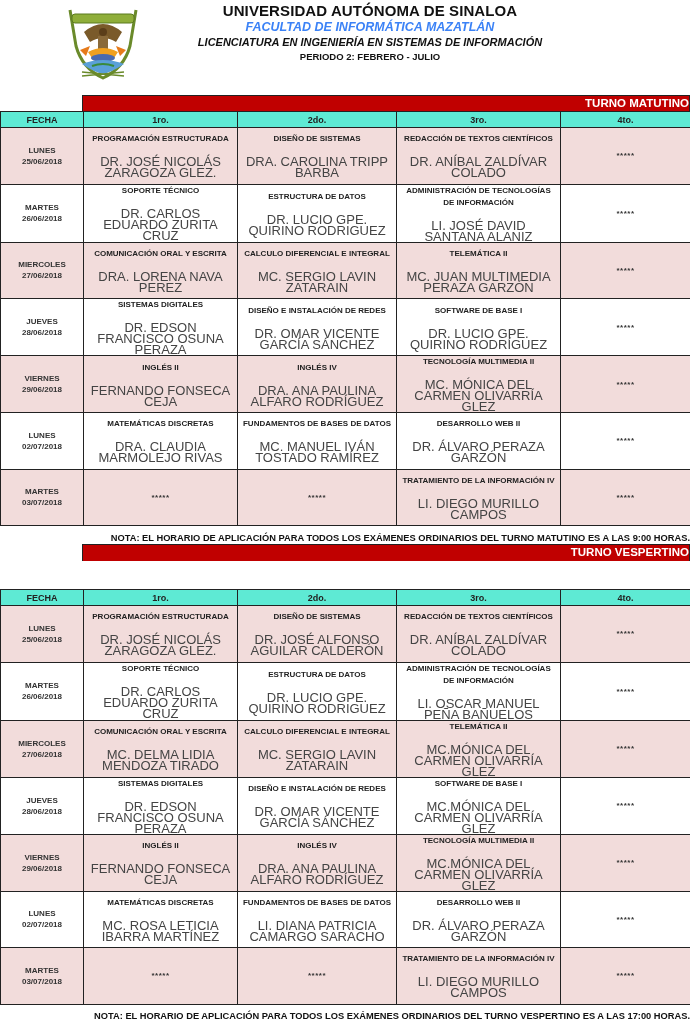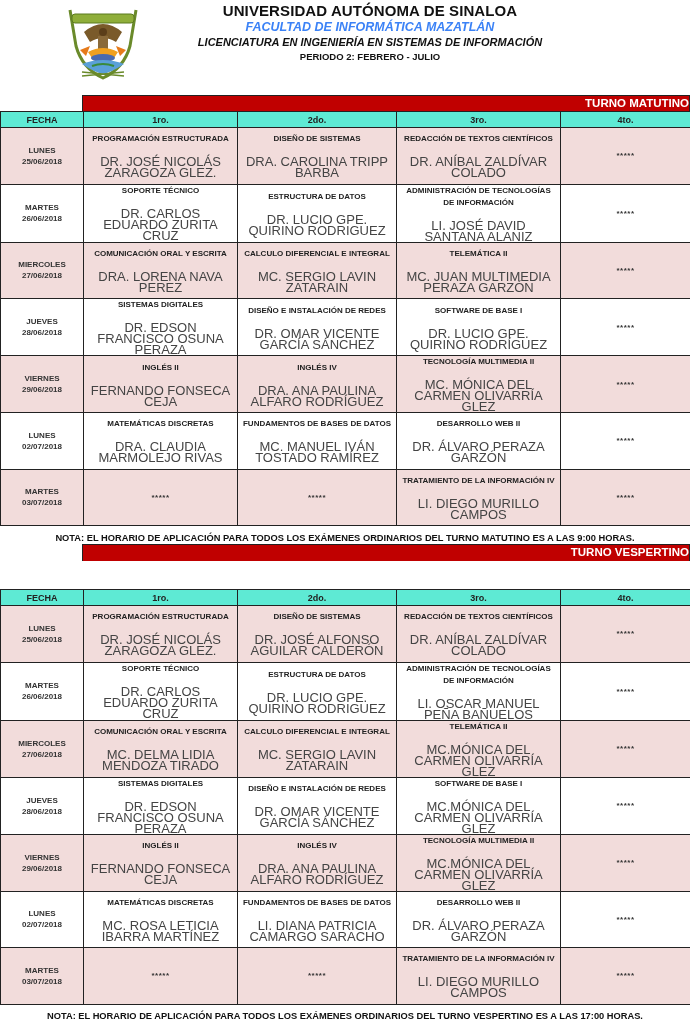--- a/index.html
+++ b/index.html
@@ -23,21 +23,21 @@
   table.sched { position: absolute; left: 0; border-collapse: collapse; table-layout: fixed; width: 690px; }
   table.sched th, table.sched td { border: 1.5px solid #222; text-align: center; vertical-align: middle; }
   table.sched th { height: 16px; font-size: 9px; font-weight: bold; background: #5eead4; color: #222; line-height: 12px; }
   table.sched td { height: 56.5px; font-size: 8px; line-height: 11px; padding: 0 3px; }
   tr.shaded td { background: #f2dcdb; }
   tr.plain td { background: #ffffff; }
   td.fecha { font-weight: bold; font-size: 8px; color: #333; }
   .subj { display: block; font-weight: bold; font-size: 8px; color: #222; line-height: 12px; }
   .prof { display: block; font-size: 13px; color: #444; line-height: 11px; margin-top: 11px; }
   .stars { font-size: 8px; font-weight: bold; color: #333; letter-spacing: 0.5px; }
-  .nota { position: absolute; left: 0; width: 690px; text-align: center; font-weight: bold; font-size: 9.3px; color: #111; }
+  .nota { position: absolute; left: 0; width: 690px; text-align: right; font-weight: bold; font-size: 9.3px; color: #111; }
 </style>
 </head>
 <body>
 
 <div class="header">
   <div class="logo-left">
     <svg width="82" height="76" viewBox="0 0 82 76">
       <path d="M8 4 L14 40 Q20 62 41 72 Q62 62 68 40 L74 4" fill="none" stroke="#6a8a2a" stroke-width="3"></path>
       <rect x="10" y="8" width="62" height="9" rx="3" fill="#8fae3a" stroke="#5b7a1e" stroke-width="1"></rect>
       <path d="M22 26 Q41 10 60 26 L54 36 Q41 28 28 36 Z" fill="#7a5a2a"></path>

